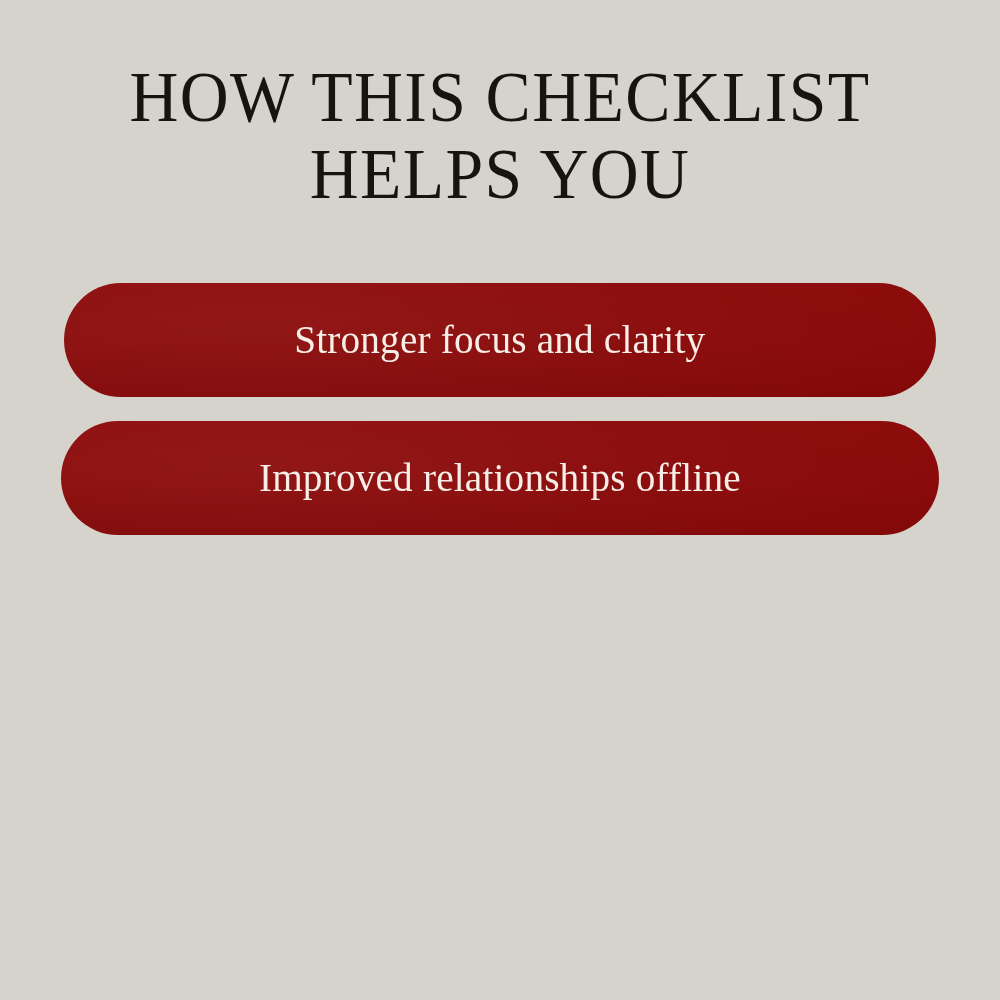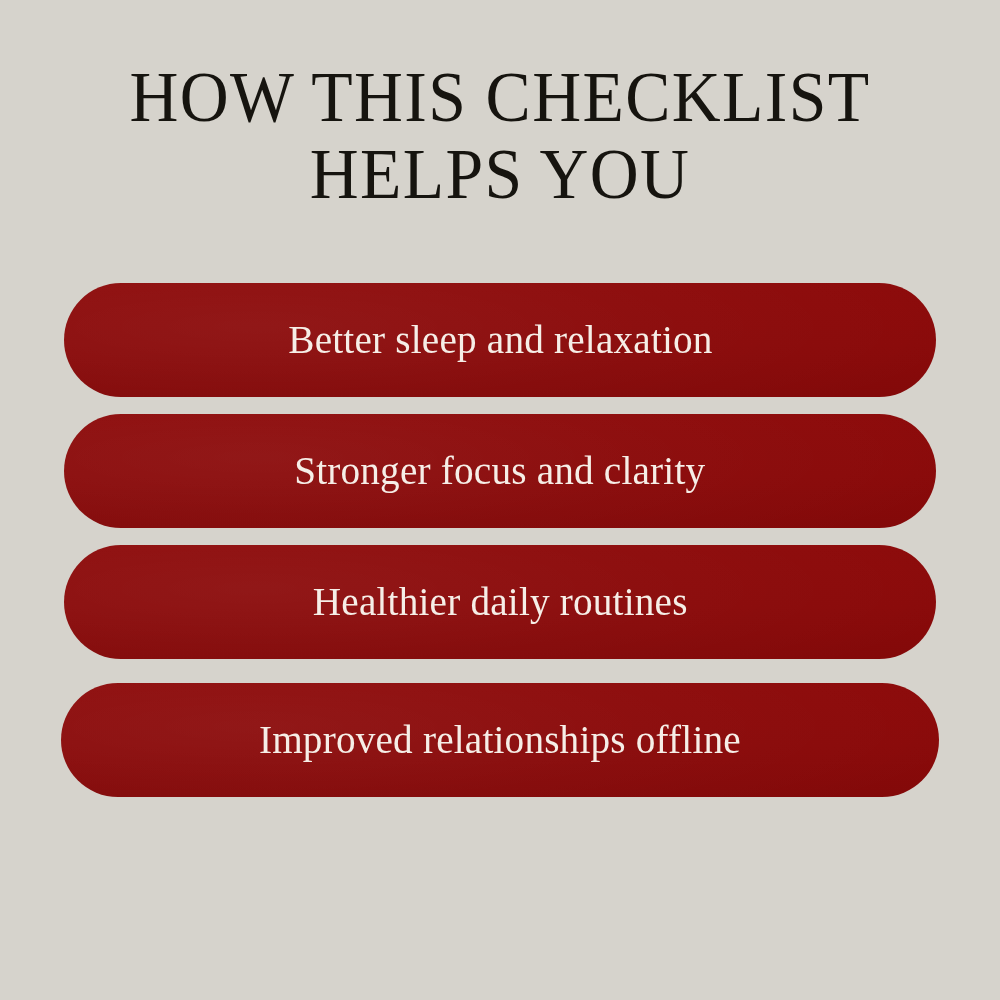--- a/index.html
+++ b/index.html
@@ -108,31 +108,25 @@
 
 <div class="poster">
 
   <h1 class="headline">
     <span class="line line-1">HOW THIS CHECKLIST</span>
     <span class="line line-2">HELPS YOU</span>
   </h1>
 
   <div class="pill-stack">
 
-    <div class="pill">
-      <span class="pill-label">Better sleep and relaxation</span>
-    </div>
 
     <div class="pill">
       <span class="pill-label">Stronger focus and clarity</span>
     </div>
 
-    <div class="pill">
-      <span class="pill-label">Healthier daily routines</span>
-    </div>
 
     <div class="pill wide">
       <span class="pill-label">Improved relationships offline</span>
     </div>
 
 
   </div>
 
 </div>
 

